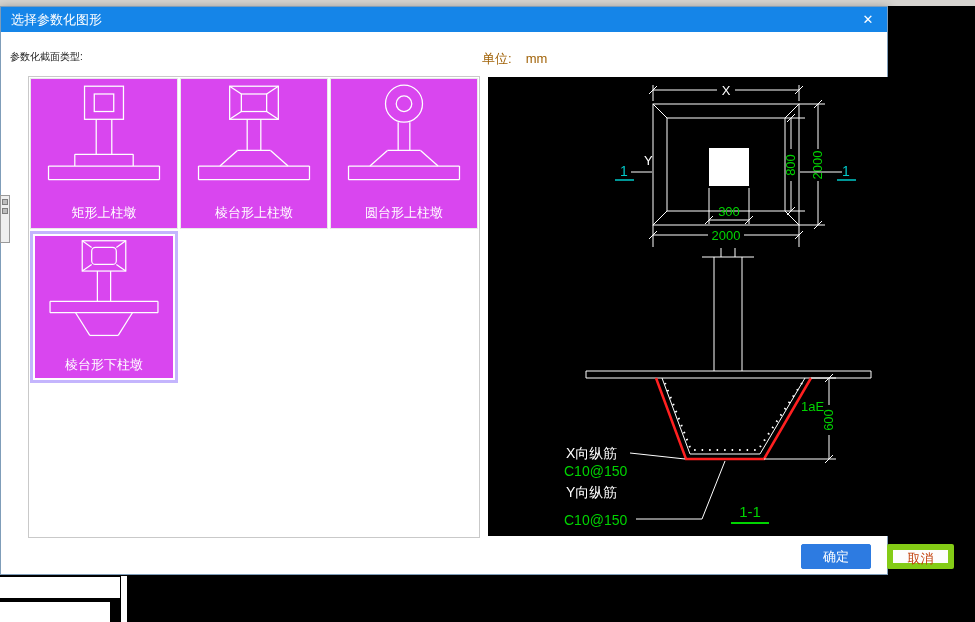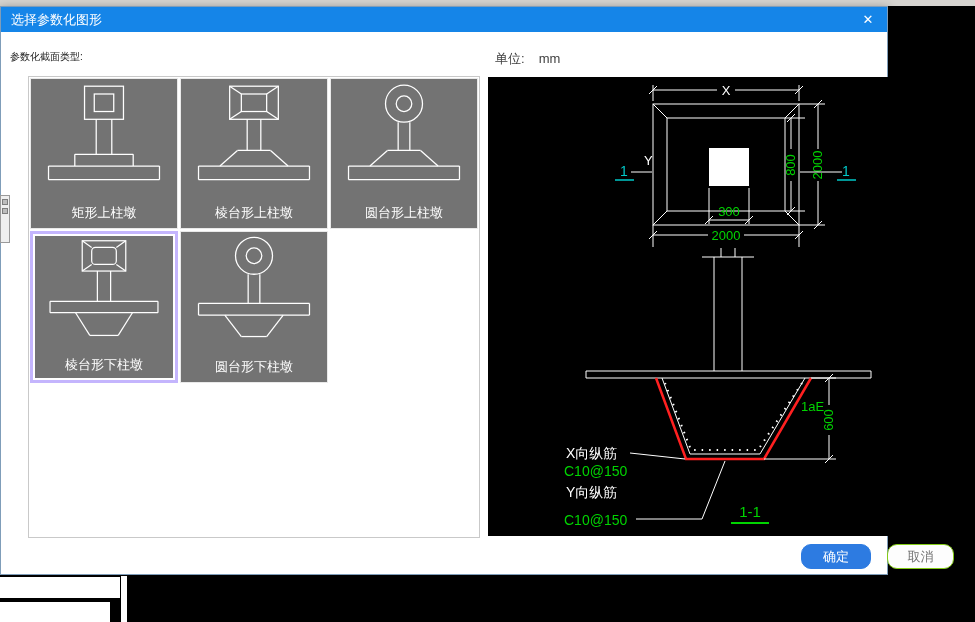--- a/index.html
+++ b/index.html
@@ -11,39 +11,39 @@
 
   .dialog { position:absolute; left:0; top:6px; width:888px; height:569px;
     background:#ffffff; border:1px solid #7f9db9; box-shadow:0 3px 10px rgba(0,0,0,.45);padding-left:40px; }
 
   .titlebar { position:absolute; left:0; top:0; width:100%; height:25px; background:#1585e8;
     color:#fff; display:flex; align-items:center; padding:0 10px; font-size:13px; }
   .titlebar .title { flex:1; }
   .titlebar .close { width:18px; text-align:center; font-size:13px; cursor:pointer; }
 
   .type-label { position:absolute; left:9px; top:43px; font-size:10px; color:#222; }
-  .unit-row { position:absolute; left:494px; top:43px; font-size:13px; color:#404040; }
+  .unit-row { position:absolute; left:481px; top:43px; font-size:13px; color:#a16207; }
   .unit-row .unit-value { margin-left:14px; }
 
   .grid { position:absolute; left:27px; top:69px; width:452px; height:462px;
     display:grid; grid-template-columns:repeat(3,1fr); grid-template-rows:repeat(3,1fr);
     gap:2px; background:#ffffff; border:1px solid #c9c9c9; padding:1px; }
-  .cell { position:relative; background:#737373; border:1px solid #e9e9e9;
+  .cell { position:relative; background:#d946ef; border:1px solid #e9e9e9;
     display:flex; flex-direction:column; align-items:center; cursor:pointer; }
   .cell.selected { border:3px solid #c4b5fd; box-shadow: inset 0 0 0 2px #ffffff; }
   .cell svg { flex:1 1 auto; width:100%; min-height:0; }
   .cell .cap { color:#fff; font-size:13px; line-height:1; padding:0 2px 9px; white-space:nowrap; }
 
   .preview { position:absolute; left:487px; top:70px; width:476px; height:459px; background:#000; }
   .preview svg { width:100%; height:100%; display:block; }
 
   .btn { position:absolute; top:537px; height:25px; font-size:13px; cursor:pointer;
-    border-radius:10px; font-family:inherit; }
+    border-radius:2px; font-family:inherit; }
   .btn-ok { left:800px; width:70px; background:#2d7be1; border:1px solid #2d7be1; color:#fff; }
-  .btn-cancel { left:886px; width:67px; background:#fdfdfd; border:1px solid #84cc16; color:#737373; }
+  .btn-cancel { left:886px; width:67px; background:#fdfdfd; border:6px solid #84cc16; color:#c2410c; }
 
   .left-fragment { position:absolute; left:0; top:195px; width:10px; height:48px;
     background:#efefef; border:1px solid #9a9a9a; z-index:10; }
   .left-fragment .mini { width:6px; height:6px; margin:3px auto 0; background:#bdbdbd; border:1px solid #7e7e7e; }
 
   .bottom-strip { position:absolute; left:0; top:576px; width:975px; height:46px; background:#000; }
   .bottom-strip .wb1 { position:absolute; left:0; top:1px; width:120px; height:21px; background:#fff; }
   .bottom-strip .wb2 { position:absolute; left:0; top:26px; width:110px; height:20px; background:#fff; }
   .bottom-strip .wb3 { position:absolute; left:121px; top:0; width:6px; height:46px; background:#fff; }
 
@@ -149,38 +149,20 @@
             <line x1="18" y1="70" x2="18" y2="82"></line>
               <line x1="132" y1="70" x2="132" y2="82"></line>
             <line x1="45" y1="82" x2="60" y2="106"></line>
               <line x1="105" y1="82" x2="90" y2="106"></line>
             <line x1="60" y1="106" x2="90" y2="106"></line>
           </g>
         </svg>
         <div class="cap">棱台形下柱墩</div>
       </div>
 
-      <div class="cell">
-        <svg viewBox="0 0 150 128">
-          <g stroke="#fff" fill="none" stroke-width="1.3">
-            <circle cx="75" cy="23" r="19"></circle>
-              <circle cx="75" cy="23" r="8"></circle>
-            <line x1="69" y1="42" x2="69" y2="72"></line>
-              <line x1="81" y1="42" x2="81" y2="72"></line>
-            <line x1="18" y1="72" x2="132" y2="72"></line>
-              <line x1="18" y1="84" x2="132" y2="84"></line>
-            <line x1="18" y1="72" x2="18" y2="84"></line>
-              <line x1="132" y1="72" x2="132" y2="84"></line>
-            <line x1="45" y1="84" x2="62" y2="106"></line>
-              <line x1="105" y1="84" x2="88" y2="106"></line>
-            <line x1="62" y1="106" x2="88" y2="106"></line>
-          </g>
-        </svg>
-        <div class="cap">圆台形下柱墩</div>
-      </div>
     </div>
 
     <div class="preview">
       <svg viewBox="0 0 476 459">
 
         <g stroke="#ffffff" fill="none" stroke-width="1">
           <rect x="165" y="27" width="146" height="121"></rect>
           <rect x="179" y="41" width="118" height="93"></rect>
           <line x1="165" y1="27" x2="179" y2="41"></line>
             <line x1="311" y1="27" x2="297" y2="41"></line>

